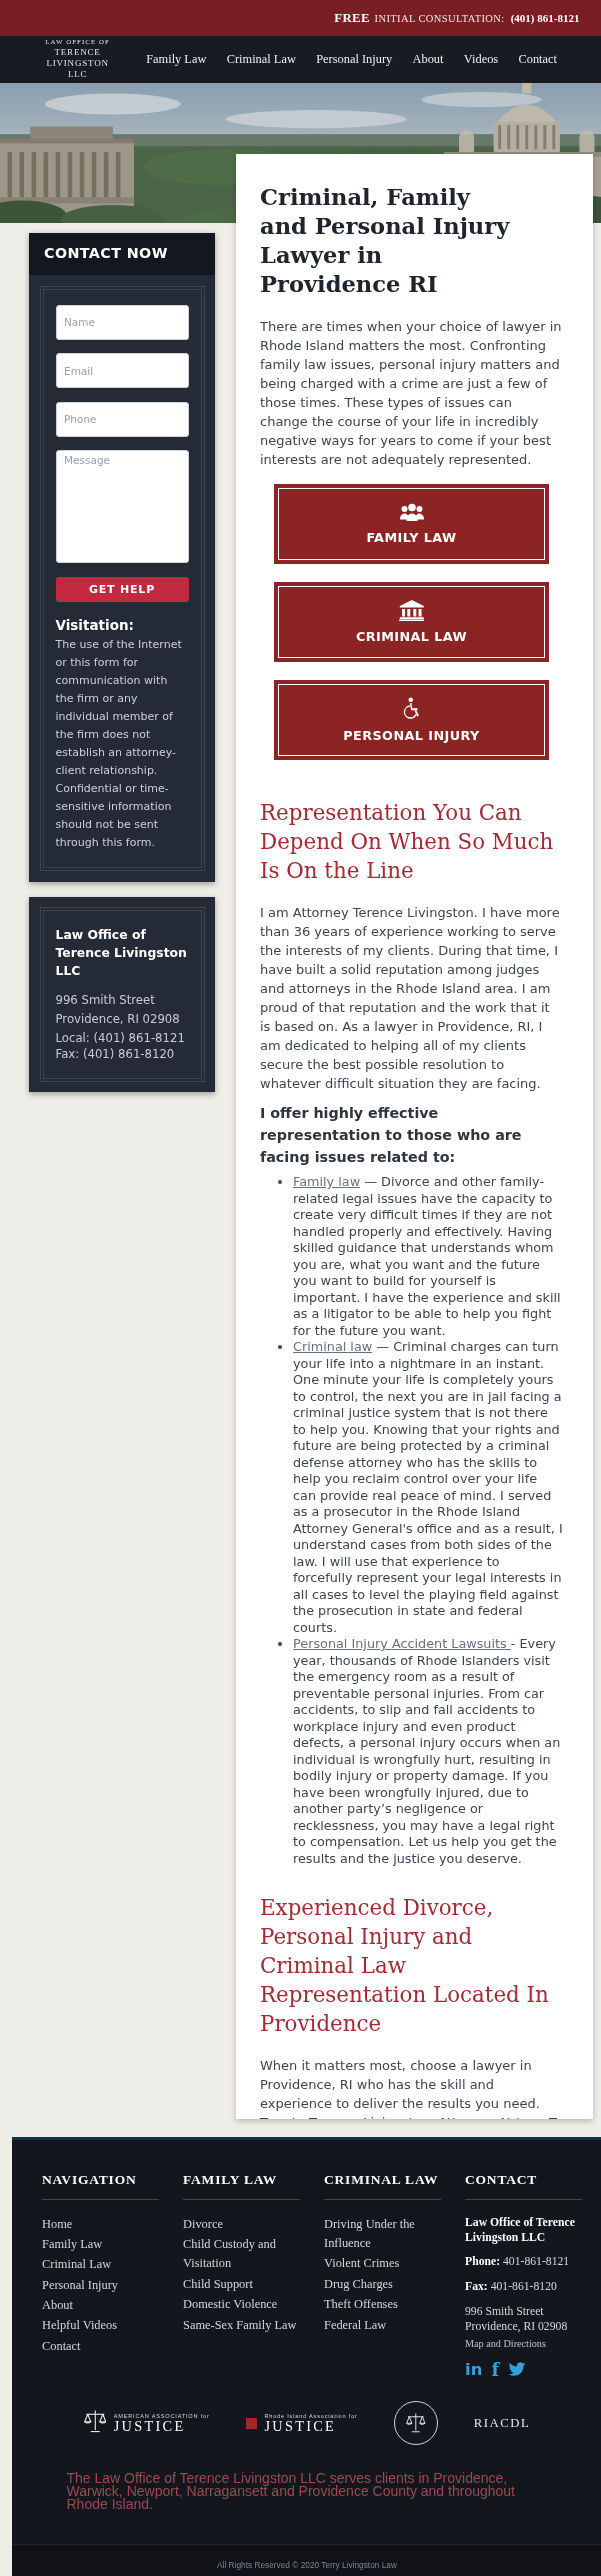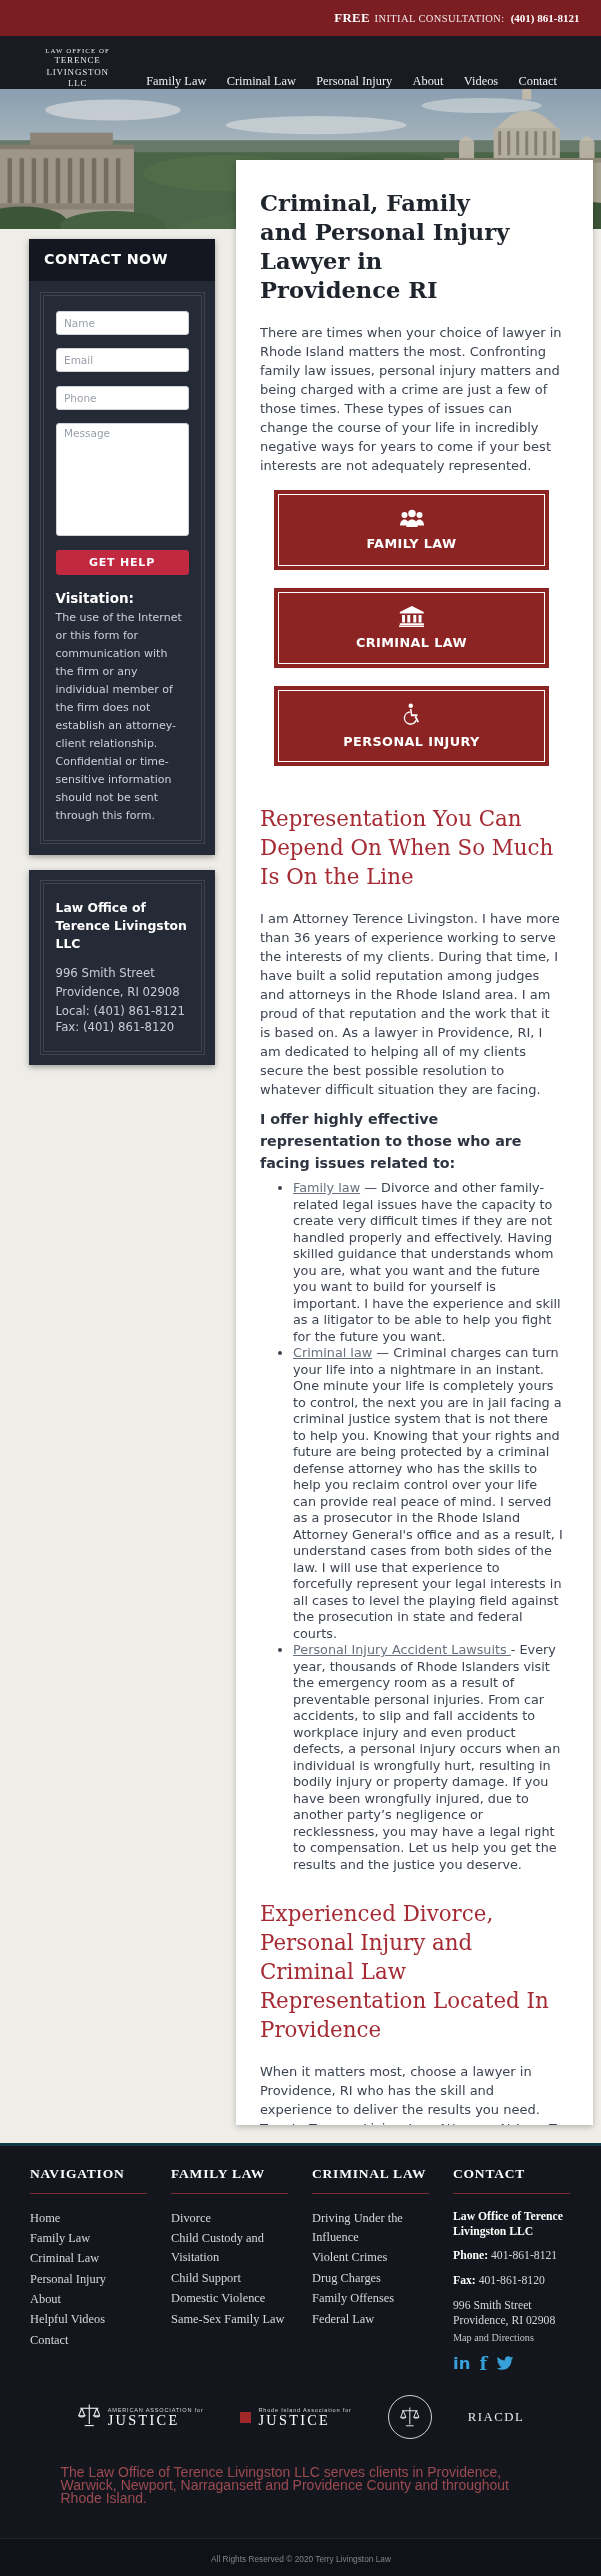--- a/index.html
+++ b/index.html
@@ -6,41 +6,41 @@
   body{width:602px;background:#efede8;font-family:"DejaVu Sans",sans-serif;}
   .page{width:602px;height:2576px;overflow:hidden;position:relative;background:#efede8;}
 
   
   .topbar{height:36px;background:#7b1e24;display:flex;align-items:center;justify-content:flex-end;padding-right:22.6px;box-sizing:border-box;}
   .topbar .free{color:#fff;font-family:"Liberation Serif",serif;font-weight:bold;font-size:12.8px;letter-spacing:0.4px;}
   .topbar .label{color:#f3e9e9;font-family:"Liberation Serif",serif;font-size:10.5px;letter-spacing:0.4px;margin:0 6px 0 4.5px;}
   .topbar .phone{color:#fff;font-family:"Liberation Serif",serif;font-weight:bold;font-size:11px;}
 
   
-  .navbar{height:53px;background:#191b22;display:flex;align-items:flex-end;box-sizing:border-box;padding:0 45px 0 42px;}
+  .navbar{height:47px;background:#191b22;display:flex;align-items:center;box-sizing:border-box;padding:0 45px 0 42px;}
   .logo{width:113px;text-align:center;color:#e8e8ea;font-family:"Liberation Serif",serif;line-height:1.25;}
   .logo .l1{font-size:6.8px;letter-spacing:1.1px;display:block;}
   .logo .l2{font-size:9px;letter-spacing:0.8px;display:block;}
   .menu{display:flex;margin-left:33px;gap:20.3px;}
   .menu a{color:#f0f0f2;font-family:"Liberation Serif",serif;font-size:12.4px;text-decoration:none;white-space:nowrap;}
 
   
   .hero{height:140px;position:relative;overflow:hidden;background:#aebfc9;}
   .hero svg{display:block;}
 
   
   .content{height:1914px;position:relative;}
   .columns{position:absolute;top:-69px;left:0;width:602px;display:flex;align-items:flex-start;}
   .sidebar{width:186px;margin-left:29px;margin-top:79px;flex:none;}
   .widget{background:#252a37;box-shadow:0 1.5px 6px rgba(0,0,0,.35);margin-bottom:15px;}
   .widget-head{background:#14171f;padding:11.3px 15px;}
   .widget-head h3{margin:0;color:#fff;font-size:14.3px;font-weight:bold;letter-spacing:0.4px;line-height:19.6px;}
   .widget-body{padding:10.5px;}
   .inner{border:0.8px solid #3e4350;outline:0.8px solid #3e4350;outline-offset:2.3px;margin:3px;padding:15px 12px;}
-  .field{display:block;width:100%;box-sizing:border-box;height:24px;border:0.8px solid #cfd2d6;border-radius:3px;margin-bottom:13.5px;padding:3px 7.5px;font-size:10.5px;font-family:"DejaVu Sans",sans-serif;color:#333;background:#fff;}
+  .field{display:block;width:100%;box-sizing:border-box;height:35px;border:0.8px solid #cfd2d6;border-radius:3px;margin-bottom:13.5px;padding:3px 7.5px;font-size:10.5px;font-family:"DejaVu Sans",sans-serif;color:#333;background:#fff;}
   .field::placeholder{color:#9aa0a8;}
   textarea.field{height:113px;resize:none;margin-bottom:0;}
   .gethelp{display:block;width:100%;margin-top:13.5px;height:25.6px;background:#c12940;border:none;border-radius:3px;color:#fff;font-weight:bold;font-size:11px;letter-spacing:0.8px;font-family:"DejaVu Sans",sans-serif;cursor:pointer;}
   .disc-title{color:#fff;font-weight:bold;font-size:13.5px;margin:15px 0 3px;}
   .disc-text{color:#ccd0d6;font-size:11px;line-height:18px;}
   .office-firm{color:#fff;font-weight:bold;font-size:12.4px;line-height:18px;margin:0 0 10.5px;}
   .office-line{color:#c9ccd2;font-size:11.7px;line-height:19.6px;}
   .office-phone{color:#c9ccd2;font-size:11.7px;line-height:16.5px;}
 
   
@@ -54,21 +54,21 @@
   .pbtn svg{display:block;}
   h2.redhead{margin:38px 0 0;font-family:"DejaVu Serif",serif;font-weight:normal;color:#a52a33;font-size:21.4px;line-height:29px;}
   h2.redhead.second{margin-top:25.6px;}
   .lead{color:#2e3440;font-weight:bold;font-size:14.3px;line-height:22px;margin:9px 0 0;}
   ul.issues{margin:6px 0 0;padding-left:33px;}
   ul.issues li{color:#3d4451;font-size:12.8px;line-height:16.5px;}
   a.body-link{color:#67707c;text-decoration:underline;}
   .closing{margin-top:18px;}
 
   
-  .site-footer{height:429px;box-sizing:border-box;background:#14161d;border-top:3.8px solid #0e3a48;padding-top:20px;}
+  .site-footer{height:429px;box-sizing:border-box;background:#14161d;border-top:3.8px solid #0e3a48;padding-top:32px;margin-left:12px;}
   .fcols{display:flex;padding:0 30px;min-height:199px;}
   .fcol{width:141px;flex:none;}
   .fcol h4{margin:0 0 0;color:#fff;font-family:"Liberation Serif",serif;font-size:13.5px;letter-spacing:0.8px;font-weight:bold;width:117px;border-bottom:0.8px solid #7e2a2e;padding-bottom:10.5px;margin-bottom:15px;}
   .fcol ul{list-style:none;margin:0;padding:0;width:124px;}
   .fcol li{margin:0 0 0.8px;}
   .fcol li a{color:#d6d7d9;font-family:"Liberation Serif",serif;font-size:12.4px;line-height:19.6px;text-decoration:none;}
   .fc-firm{color:#fff;font-family:"Liberation Serif",serif;font-weight:bold;font-size:11.7px;line-height:15px;width:113px;}
   .fc-line{color:#d6d7d9;font-family:"Liberation Serif",serif;font-size:11.7px;line-height:15px;margin-top:9.8px;}
   .fc-line b{color:#fff;}
   .fc-map{display:inline-block;color:#c2c4c9;font-family:"Liberation Serif",serif;font-size:10.2px;margin-top:4.5px;text-decoration:none;}
@@ -309,21 +309,21 @@
           <li><a href="#">Domestic Violence</a></li>
           <li><a href="#">Same-Sex Family Law</a></li>
         </ul>
       </div>
       <div class="fcol">
         <h4>CRIMINAL LAW</h4>
         <ul>
           <li><a href="#">Driving Under the Influence</a></li>
           <li><a href="#">Violent Crimes</a></li>
           <li><a href="#">Drug Charges</a></li>
-          <li><a href="#">Family Offenses</a></li>
+          <li><a href="#">Theft Offenses</a></li>
           <li><a href="#">Federal Law</a></li>
         </ul>
       </div>
       <div class="fcol">
         <h4>CONTACT</h4>
         <div class="fc-firm">Law Office of Terence Livingston LLC</div>
         <div class="fc-line"><b>Phone:</b><span> 401-861-8121</span></div>
         <div class="fc-line"><b>Fax:</b><span> 401-861-8120</span></div>
         <div class="fc-line"><span>996 Smith Street</span><br><span>Providence, RI 02908</span></div>
         <a href="#" class="fc-map">Map and Directions</a>

